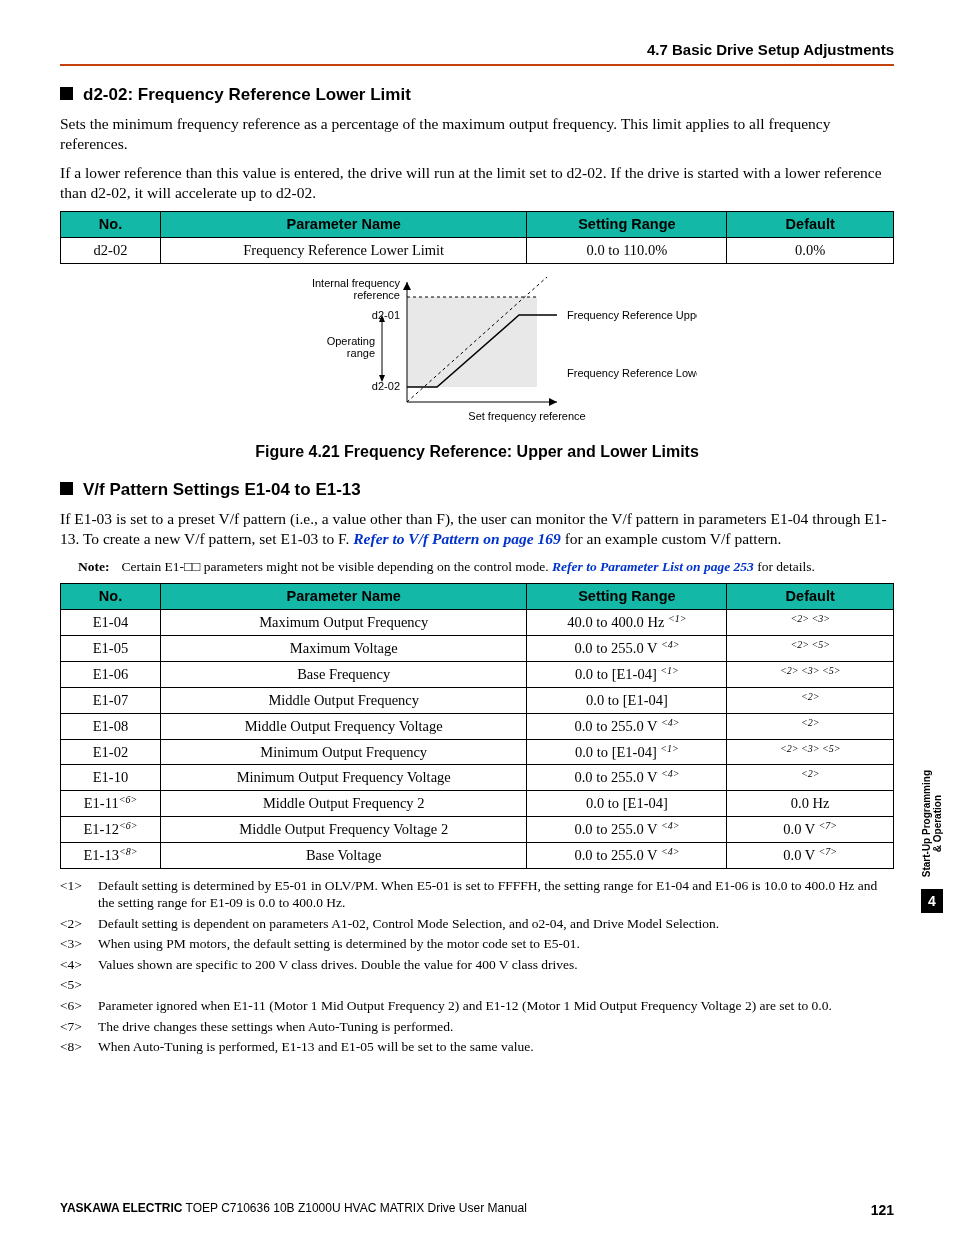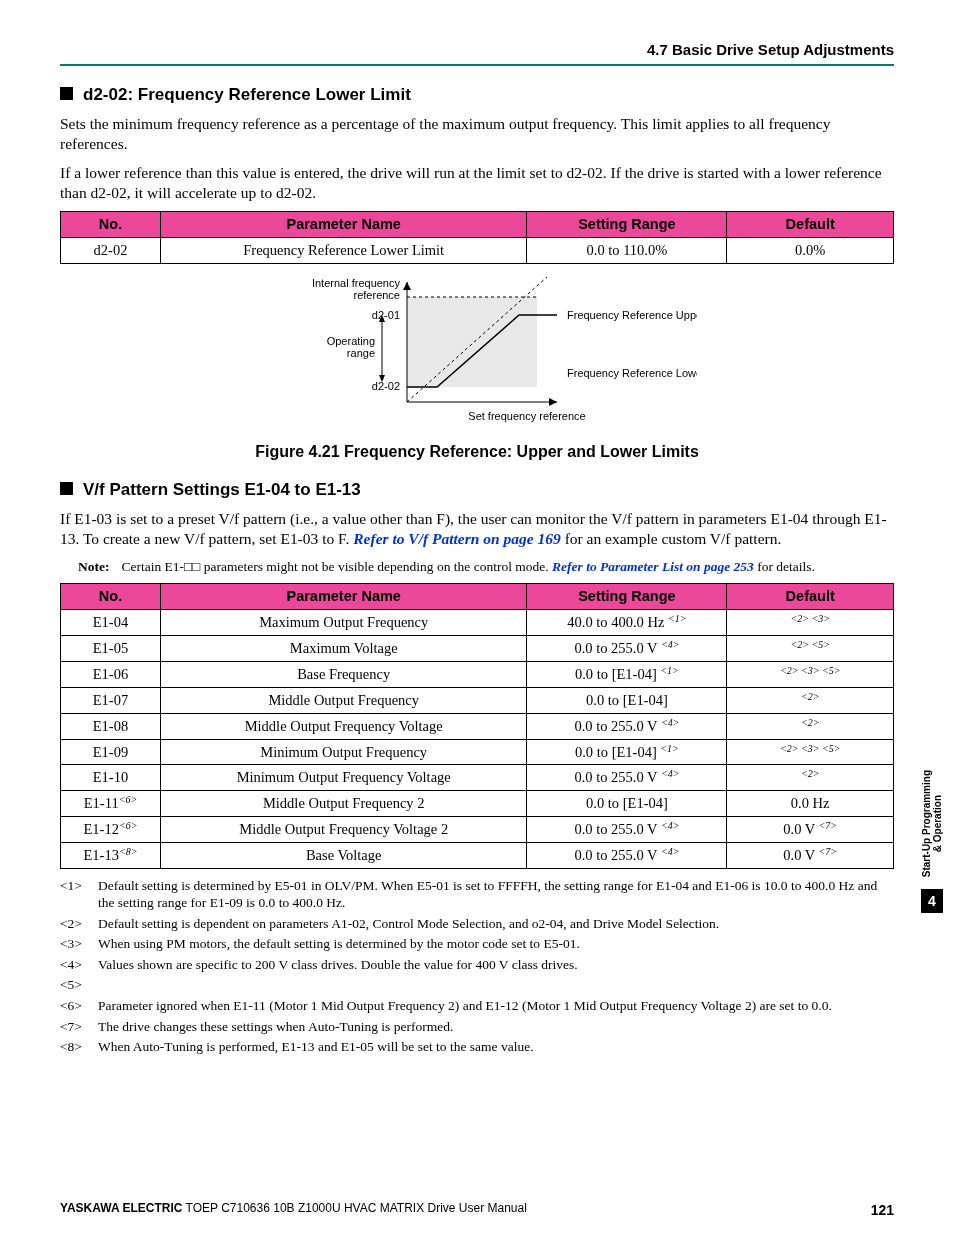--- a/index.html
+++ b/index.html
@@ -12,21 +12,21 @@
     line-height: 1.3;
     position: relative;
     width: 954px;
     height: 1235px;
   }
   .header-right {
     text-align: right;
     font-family: Arial, Helvetica, sans-serif;
     font-weight: bold;
     font-size: 15px;
-    border-bottom: 2px solid #0f766e;
+    border-bottom: 2px solid #c2410c;
     padding-bottom: 4px;
     margin-bottom: 18px;
   }
   .section-head {
     font-family: Arial, Helvetica, sans-serif;
     font-weight: bold;
     font-size: 17px;
     margin: 16px 0 8px 0;
   }
   .bullet {
@@ -44,21 +44,21 @@
     width: 100%;
     margin: 8px 0;
     font-size: 14.5px;
   }
   table.param th, table.param td {
     border: 1px solid #000;
     padding: 3px 6px;
     text-align: center;
   }
   table.param th {
-    background: #ec4899;
+    background: #14b8a6;
     font-family: Arial, Helvetica, sans-serif;
     font-weight: bold;
   }
   .col-no { width: 12%; }
   .col-name { width: 44%; }
   .col-range { width: 24%; }
   .col-def { width: 20%; }
   .fig-caption {
     text-align: center;
     font-family: Arial, Helvetica, sans-serif;
@@ -217,21 +217,21 @@
         <td>0.0 to [E1-04]</td>
         <td> <sup class="fn">&lt;2&gt;</sup></td>
       </tr>
       <tr>
         <td>E1-08</td>
         <td>Middle Output Frequency Voltage</td>
         <td>0.0 to 255.0 V <sup class="fn">&lt;4&gt;</sup></td>
         <td> <sup class="fn">&lt;2&gt;</sup></td>
       </tr>
       <tr>
-        <td>E1-09</td>
+        <td>E1-02</td>
         <td>Minimum Output Frequency</td>
         <td>0.0 to [E1-04] <sup class="fn">&lt;1&gt;</sup></td>
         <td> <sup class="fn">&lt;2&gt; &lt;3&gt; &lt;5&gt;</sup></td>
       </tr>
       <tr>
         <td>E1-10</td>
         <td>Minimum Output Frequency Voltage</td>
         <td>0.0 to 255.0 V <sup class="fn">&lt;4&gt;</sup></td>
         <td> <sup class="fn">&lt;2&gt;</sup></td>
       </tr>

